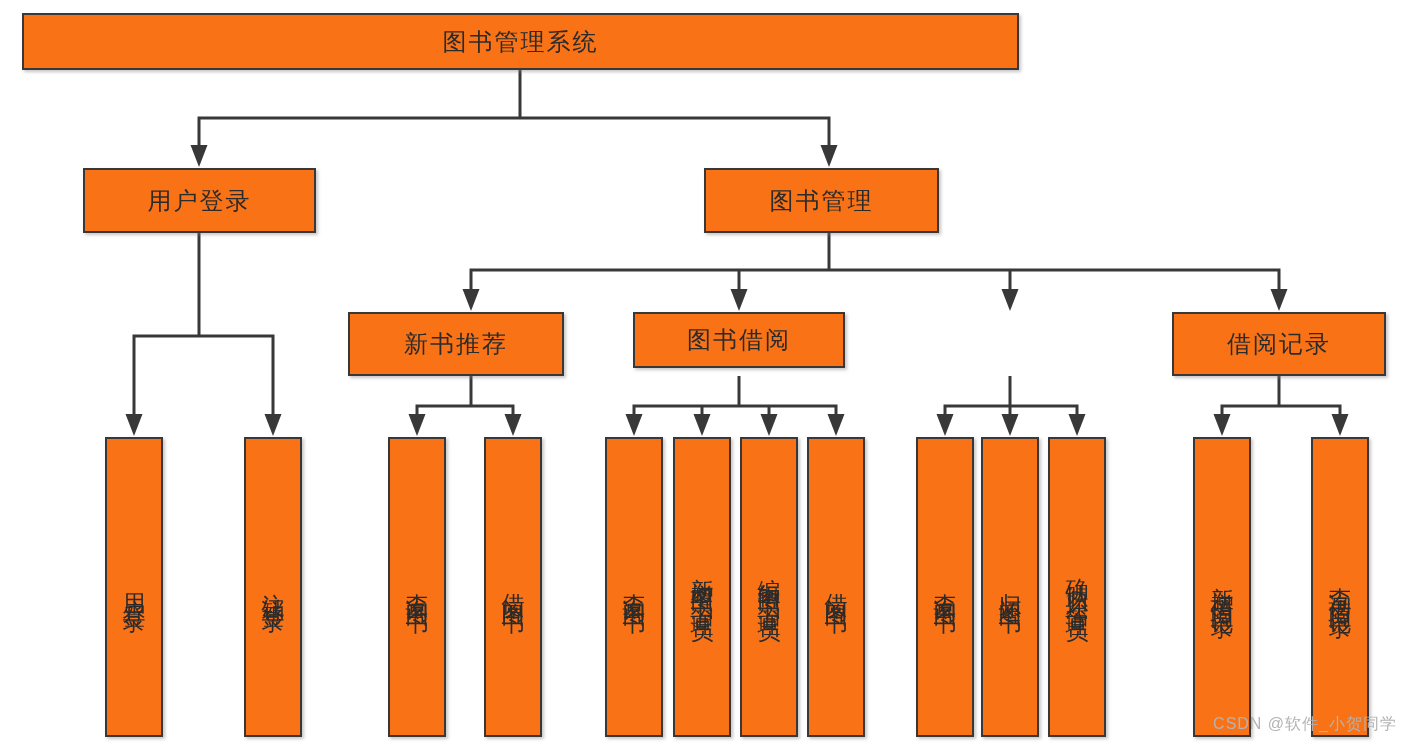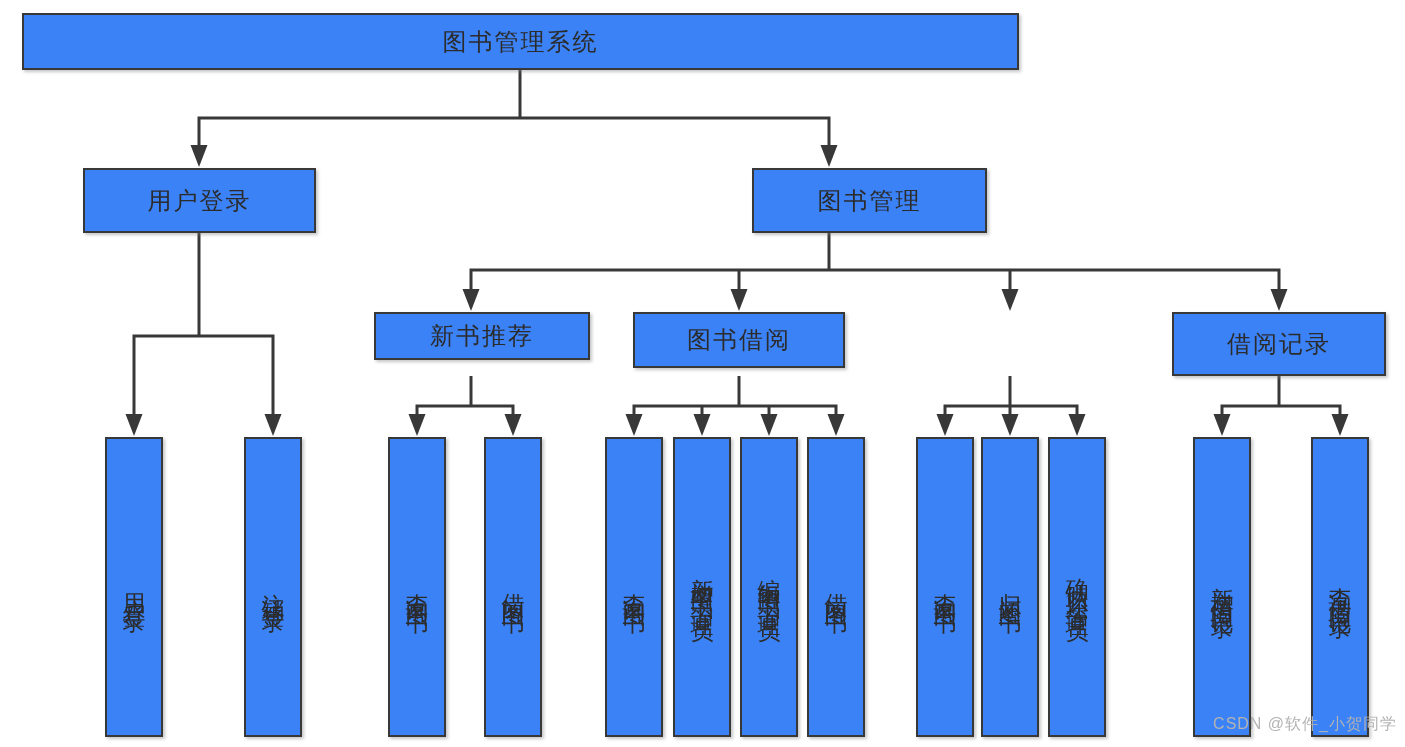--- a/index.html
+++ b/index.html
@@ -13,21 +13,21 @@
   }
   .connector-svg {
     position: absolute;
     left: 0; top: 0;
     width: 1405px; height: 747px;
     z-index: 1;
   }
   .node {
     position: absolute;
     box-sizing: border-box;
-    background: #3b82f6;
+    background: #f97316;
     border: 2px solid #383838;
     display: flex;
     align-items: center;
     justify-content: center;
     color: #2b2b2b;
     box-shadow: 2px 2px 3px rgba(130,130,130,0.45);
     z-index: 2;
   }
   .h-label {
     font-size: 24px;
@@ -38,22 +38,22 @@
     writing-mode: vertical-rl;
     text-orientation: mixed;
     font-size: 23px;
     line-height: 1;
     letter-spacing: 6px;
     white-space: nowrap;
   }
   
   #n-root            { left: 22px;   top: 13px;  width: 997px; height: 57px; }
   #n-user-login      { left: 83px;   top: 168px; width: 233px; height: 65px; }
-  #n-book-mgmt       { left: 752px;  top: 168px; width: 235px; height: 65px; }
-  #n-new-book-rec    { left: 374px;  top: 312px; width: 216px; height: 48px; }
+  #n-book-mgmt       { left: 704px;  top: 168px; width: 235px; height: 65px; }
+  #n-new-book-rec    { left: 348px;  top: 312px; width: 216px; height: 64px; }
   #n-book-borrow     { left: 633px;  top: 312px; width: 212px; height: 56px; }
   #n-current-borrow  { left: 903px;  top: 312px; width: 214px; height: 64px; }
   #n-borrow-record   { left: 1172px; top: 312px; width: 214px; height: 64px; }
   .leaf { top: 437px; width: 58px; height: 300px; }
   #l-user-login      { left: 105px; }
   #l-logout          { left: 244px; }
   #l-query-book-1    { left: 388px; }
   #l-borrow-book-1   { left: 484px; }
   #l-query-book-2    { left: 605px; }
   #l-add-book        { left: 673px; }

